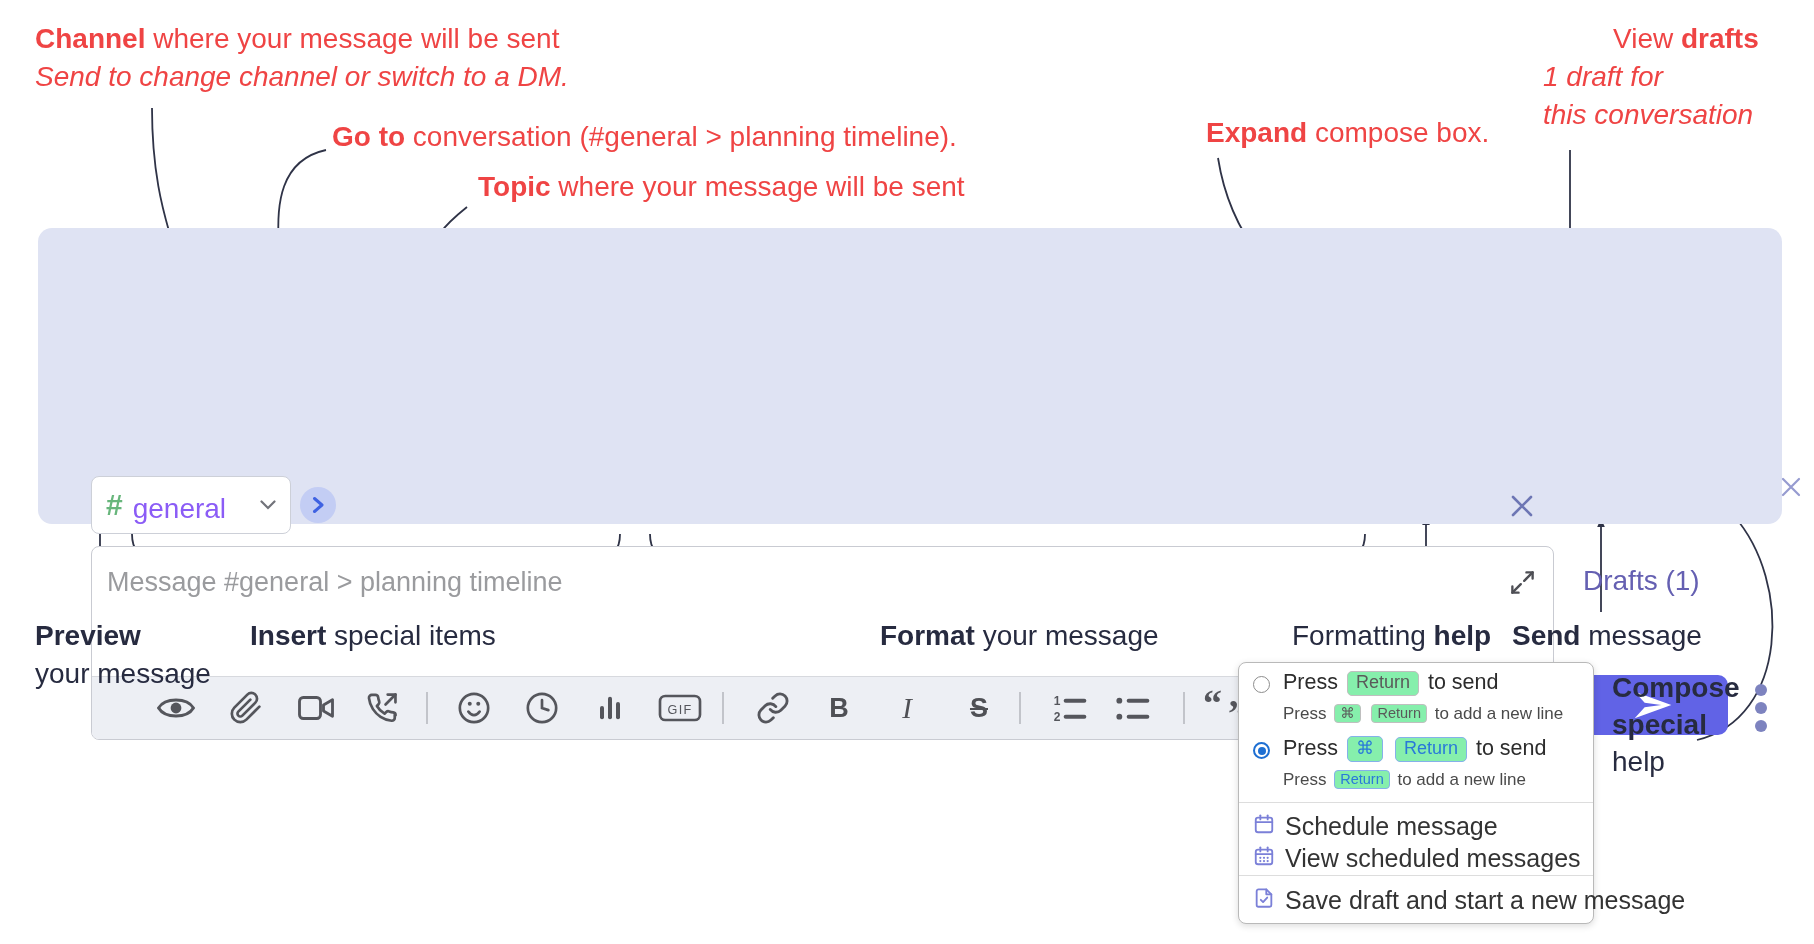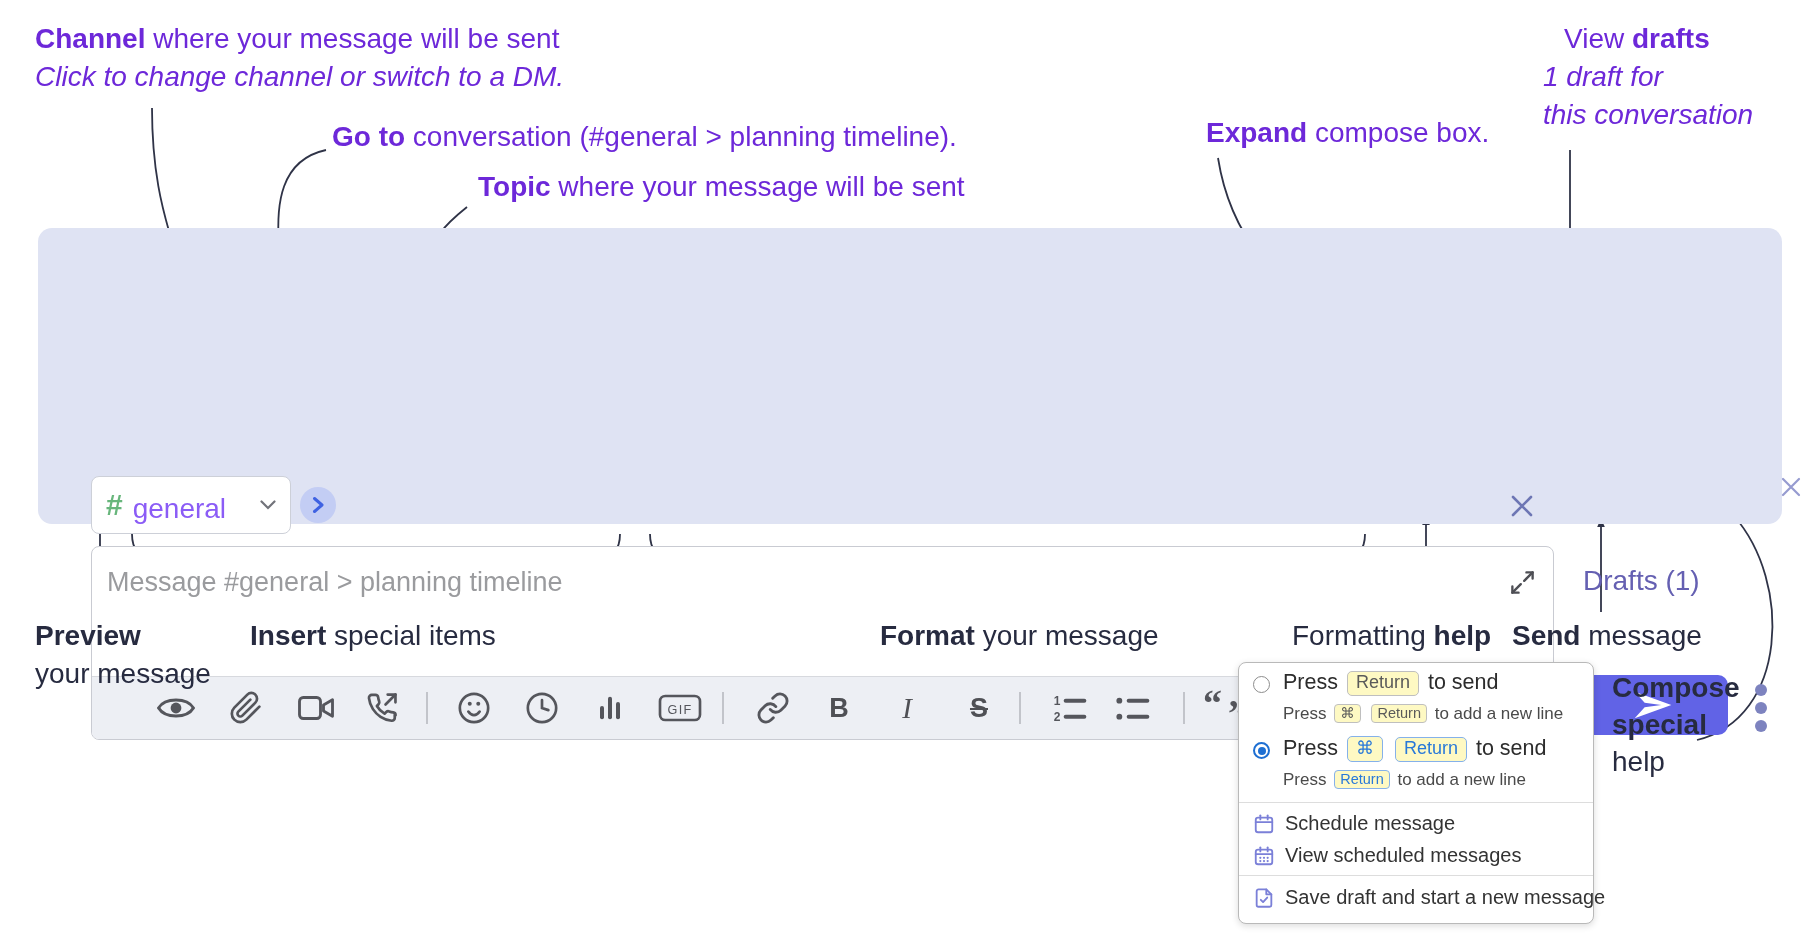--- a/index.html
+++ b/index.html
@@ -1,19 +1,19 @@
 <!DOCTYPE html>
 <html><head>
 <meta charset="utf-8">
 <style>
   html,body{margin:0;padding:0;background:#fff;}
   #canvas{position:relative;width:1814px;height:944px;background:#fff;overflow:hidden;
           font-family:"Liberation Sans",sans-serif;color:#272b40;}
   .abs{position:absolute;}
-  .ann{font-size:28px;line-height:34px;white-space:nowrap;color:#6d28d9;}
+  .ann{font-size:28px;line-height:34px;white-space:nowrap;color:#ef4444;}
   .ann .b{font-weight:700;}
   .it{font-style:italic;}
   
   #composeBox{position:absolute;left:38px;top:228px;width:1744px;height:296px;
               background:#dfe3f3;border-radius:14px;}
   .whitebox{background:#fff;border:1px solid #cdd0d8;border-radius:8px;box-sizing:border-box;}
   #channelBtn{position:absolute;left:53px;top:248px;width:200px;height:58px;display:flex;
               align-items:center;gap:10px;padding:0 14px;cursor:pointer;}
   #channelHash{font-size:30px;font-weight:700;color:#68b67c;}
   #channelName{font-size:28px;color:#8b5cf6;flex:1;margin-top:8px;}
@@ -43,30 +43,30 @@
   #dotsBtn{position:absolute;left:1710px;top:451px;width:26px;height:56px;cursor:pointer;}
   .dot{position:absolute;left:7px;width:12px;height:12px;border-radius:50%;background:#7d83bf;}
   
   .lbl{font-size:28px;white-space:nowrap;color:#272b40;}
   .lbl .b{font-weight:700;}
   
   #menu{position:absolute;left:1238px;top:662px;width:356px;height:262px;background:#fff;
         border:1px solid #b9b9b9;border-radius:8px;box-shadow:0 2px 7px rgba(0,0,0,.14);box-sizing:border-box;}
   .mrow{position:absolute;left:44px;white-space:nowrap;color:#2c2c2c;font-size:21.5px;}
   .msub{position:absolute;left:44px;white-space:nowrap;color:#4a4a4a;font-size:17px;}
-  .kbd{display:inline-block;border:1.4px solid #bfbfbf;border-radius:5px;background:#fef9c3;
+  .kbd{display:inline-block;border:1.4px solid #bfbfbf;border-radius:5px;background:#86efac;
        padding:0px 8px 2px;color:#5a5a5a;font-size:18px;margin:0 3px;vertical-align:1px;}
   .msub .kbd{font-size:14.5px;padding:0 5px 1px;border-radius:4px;}
   .kbd.blue{border-color:#85b1ea;color:#2979d9;}
   .radio{position:absolute;left:14px;width:17px;height:17px;border-radius:50%;cursor:pointer;box-sizing:border-box;}
   .radio.off{border:1.8px solid #8d8d8d;background:#fff;}
   .radio.on{border:2px solid #1e6fd2;background:#fff;}
   .radio.on::after{content:"";position:absolute;left:2.6px;top:2.6px;width:8px;height:8px;border-radius:50%;background:#1e6fd2;}
   .mitem{position:absolute;left:0;width:100%;height:32px;cursor:pointer;}
-  .mitem .txt{position:absolute;left:46px;top:2px;font-size:20px;color:#333;white-space:nowrap;}
+  .mitem .txt{position:absolute;left:46px;top:2px;font-size:25px;color:#333;white-space:nowrap;}
   .micon{position:absolute;left:14px;top:3px;}
   .mdiv{position:absolute;left:0;width:100%;height:1px;background:#ddd;}
 </style>
 </head>
 <body>
 
 <div id="canvas">
 
   <svg class="abs" width="1814" height="944" style="left:0;top:0;pointer-events:none;">
     <defs>
@@ -85,35 +85,35 @@
       <path d="M1601,612 L1601,520" marker-end="url(#ah)"></path>
       <path d="M1697,740 C1788,718 1792,582 1734,516" marker-end="url(#ah)"></path>
       <path d="M132,534 C132,550 140,558 152,558 L355,558 C365,558 372,562 377,577 C382,562 389,558 399,558 L600,558 C612,558 620,550 620,534"></path>
       <path d="M650,534 C650,550 658,558 670,558 L991,558 C1001,558 1008,562 1013,577 C1018,562 1025,558 1035,558 L1345,558 C1357,558 1365,550 1365,534"></path>
     </g>
   </svg>
 
   <div class="abs ann" style="left:35px;top:22px;">
     <span class="b">Channel</span><span> where your message will be sent</span>
   </div>
-  <div class="abs ann it" style="left:35px;top:60px;">Click to change channel or switch to a DM.</div>
+  <div class="abs ann it" style="left:35px;top:60px;">Send to change channel or switch to a DM.</div>
 
   <div class="abs ann" style="left:332px;top:120px;">
     <span class="b">Go to</span><span> conversation (#general &gt; planning timeline).</span>
   </div>
 
   <div class="abs ann" style="left:478px;top:170px;">
     <span class="b">Topic</span><span> where your message will be sent</span>
   </div>
 
   <div class="abs ann" style="left:1206px;top:116px;">
     <span class="b">Expand</span><span> compose box.</span>
   </div>
 
-  <div class="abs ann" style="left:1564px;top:22px;text-align:right;">
+  <div class="abs ann" style="left:1613px;top:22px;text-align:right;">
     <span>View </span><span class="b">drafts</span>
   </div>
   <div class="abs ann it" style="left:1543px;top:60px;">1 draft for</div>
   <div class="abs ann it" style="left:1543px;top:98px;">this conversation</div>
 
   <div id="composeBox">
 
     <div id="channelBtn" class="whitebox">
       <span id="channelHash">#</span>
       <span id="channelName">general</span>

